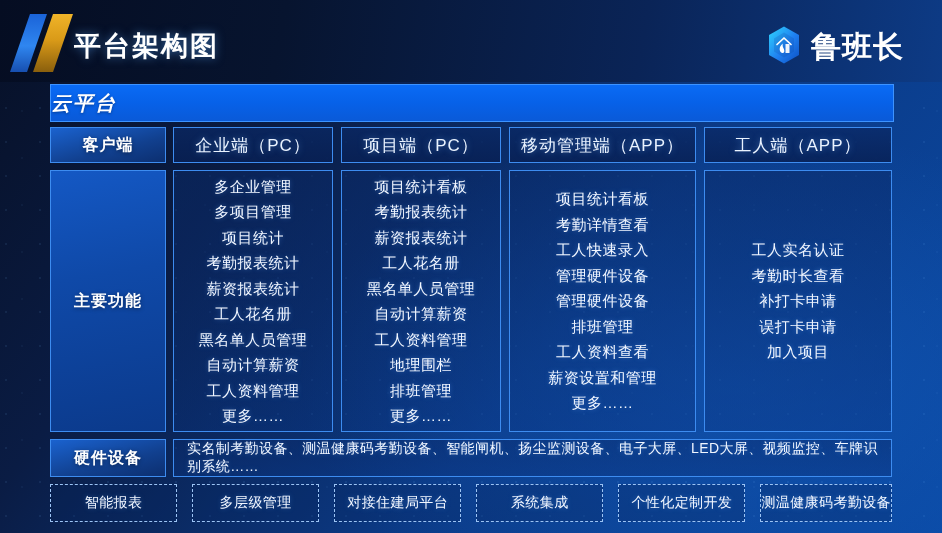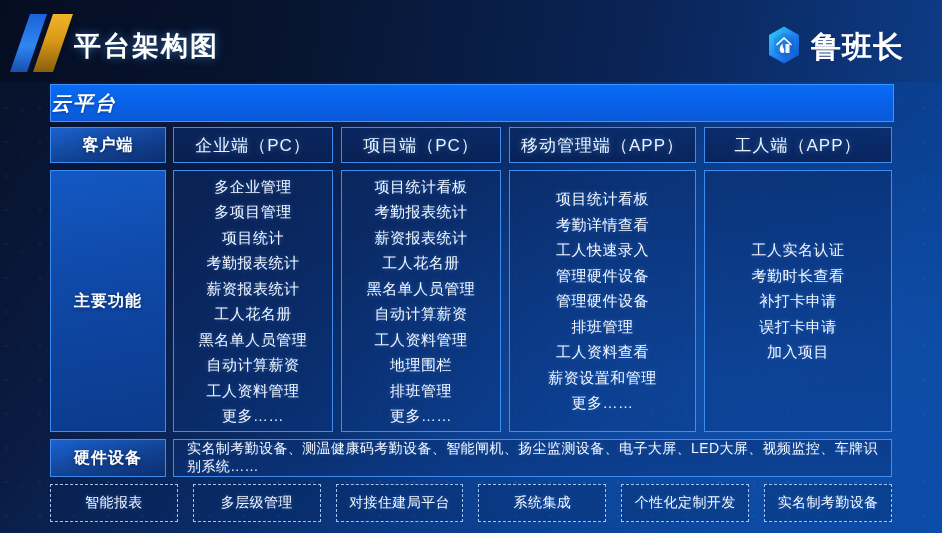--- a/index.html
+++ b/index.html
@@ -335,17 +335,17 @@
     <div class="service">
       <span>对接住建局平台</span>
     </div>
     <div class="service">
       <span>系统集成</span>
     </div>
     <div class="service">
       <span>个性化定制开发</span>
     </div>
     <div class="service">
-      <span>实名制考勤设备</span>
+      <span>测温健康码考勤设备</span>
     </div>
   </div>
 
 </div>
 
 </body></html>

